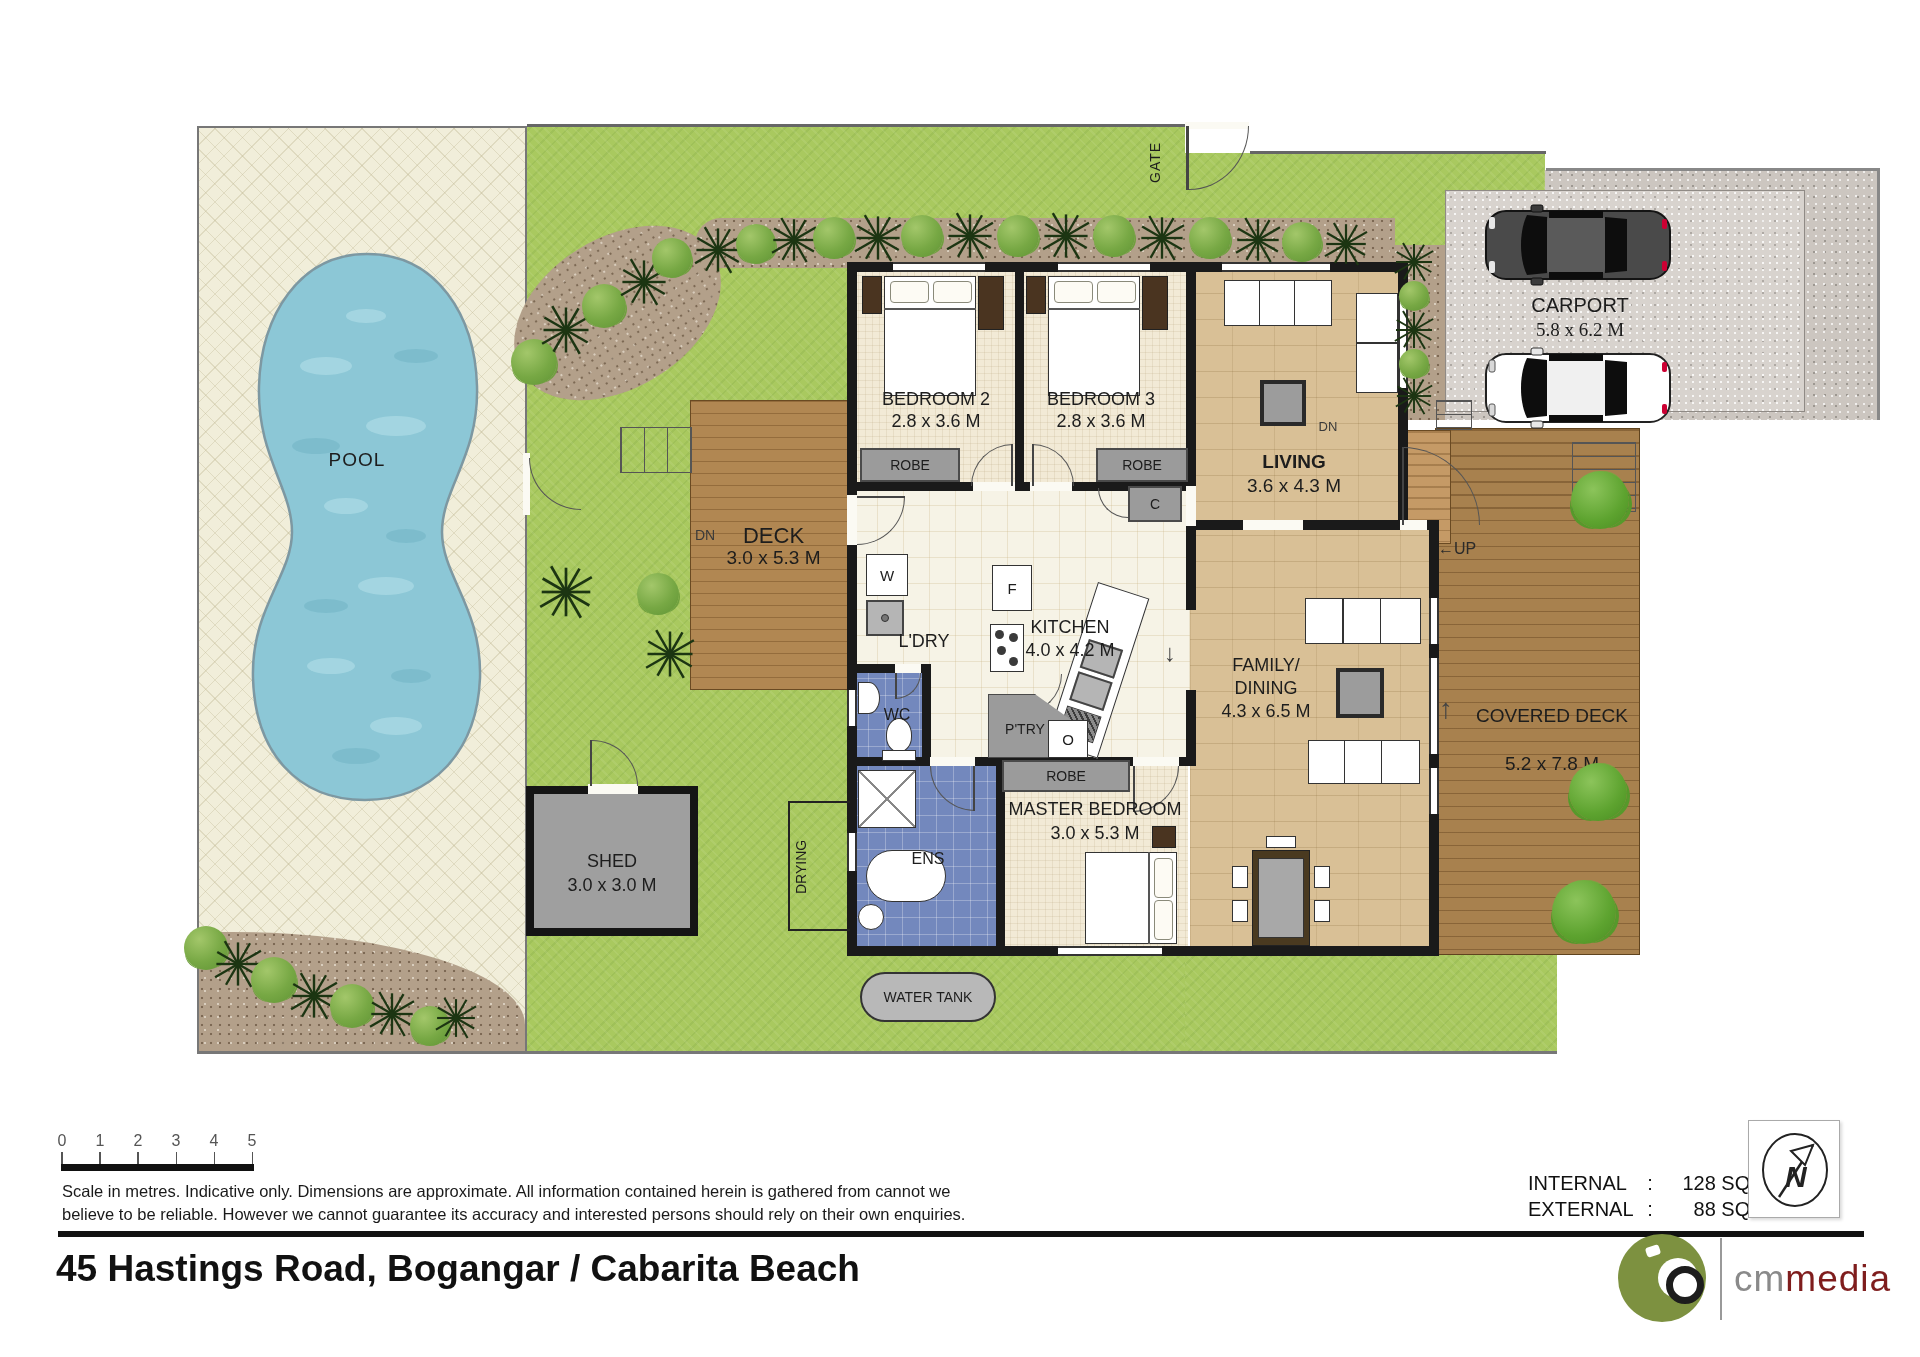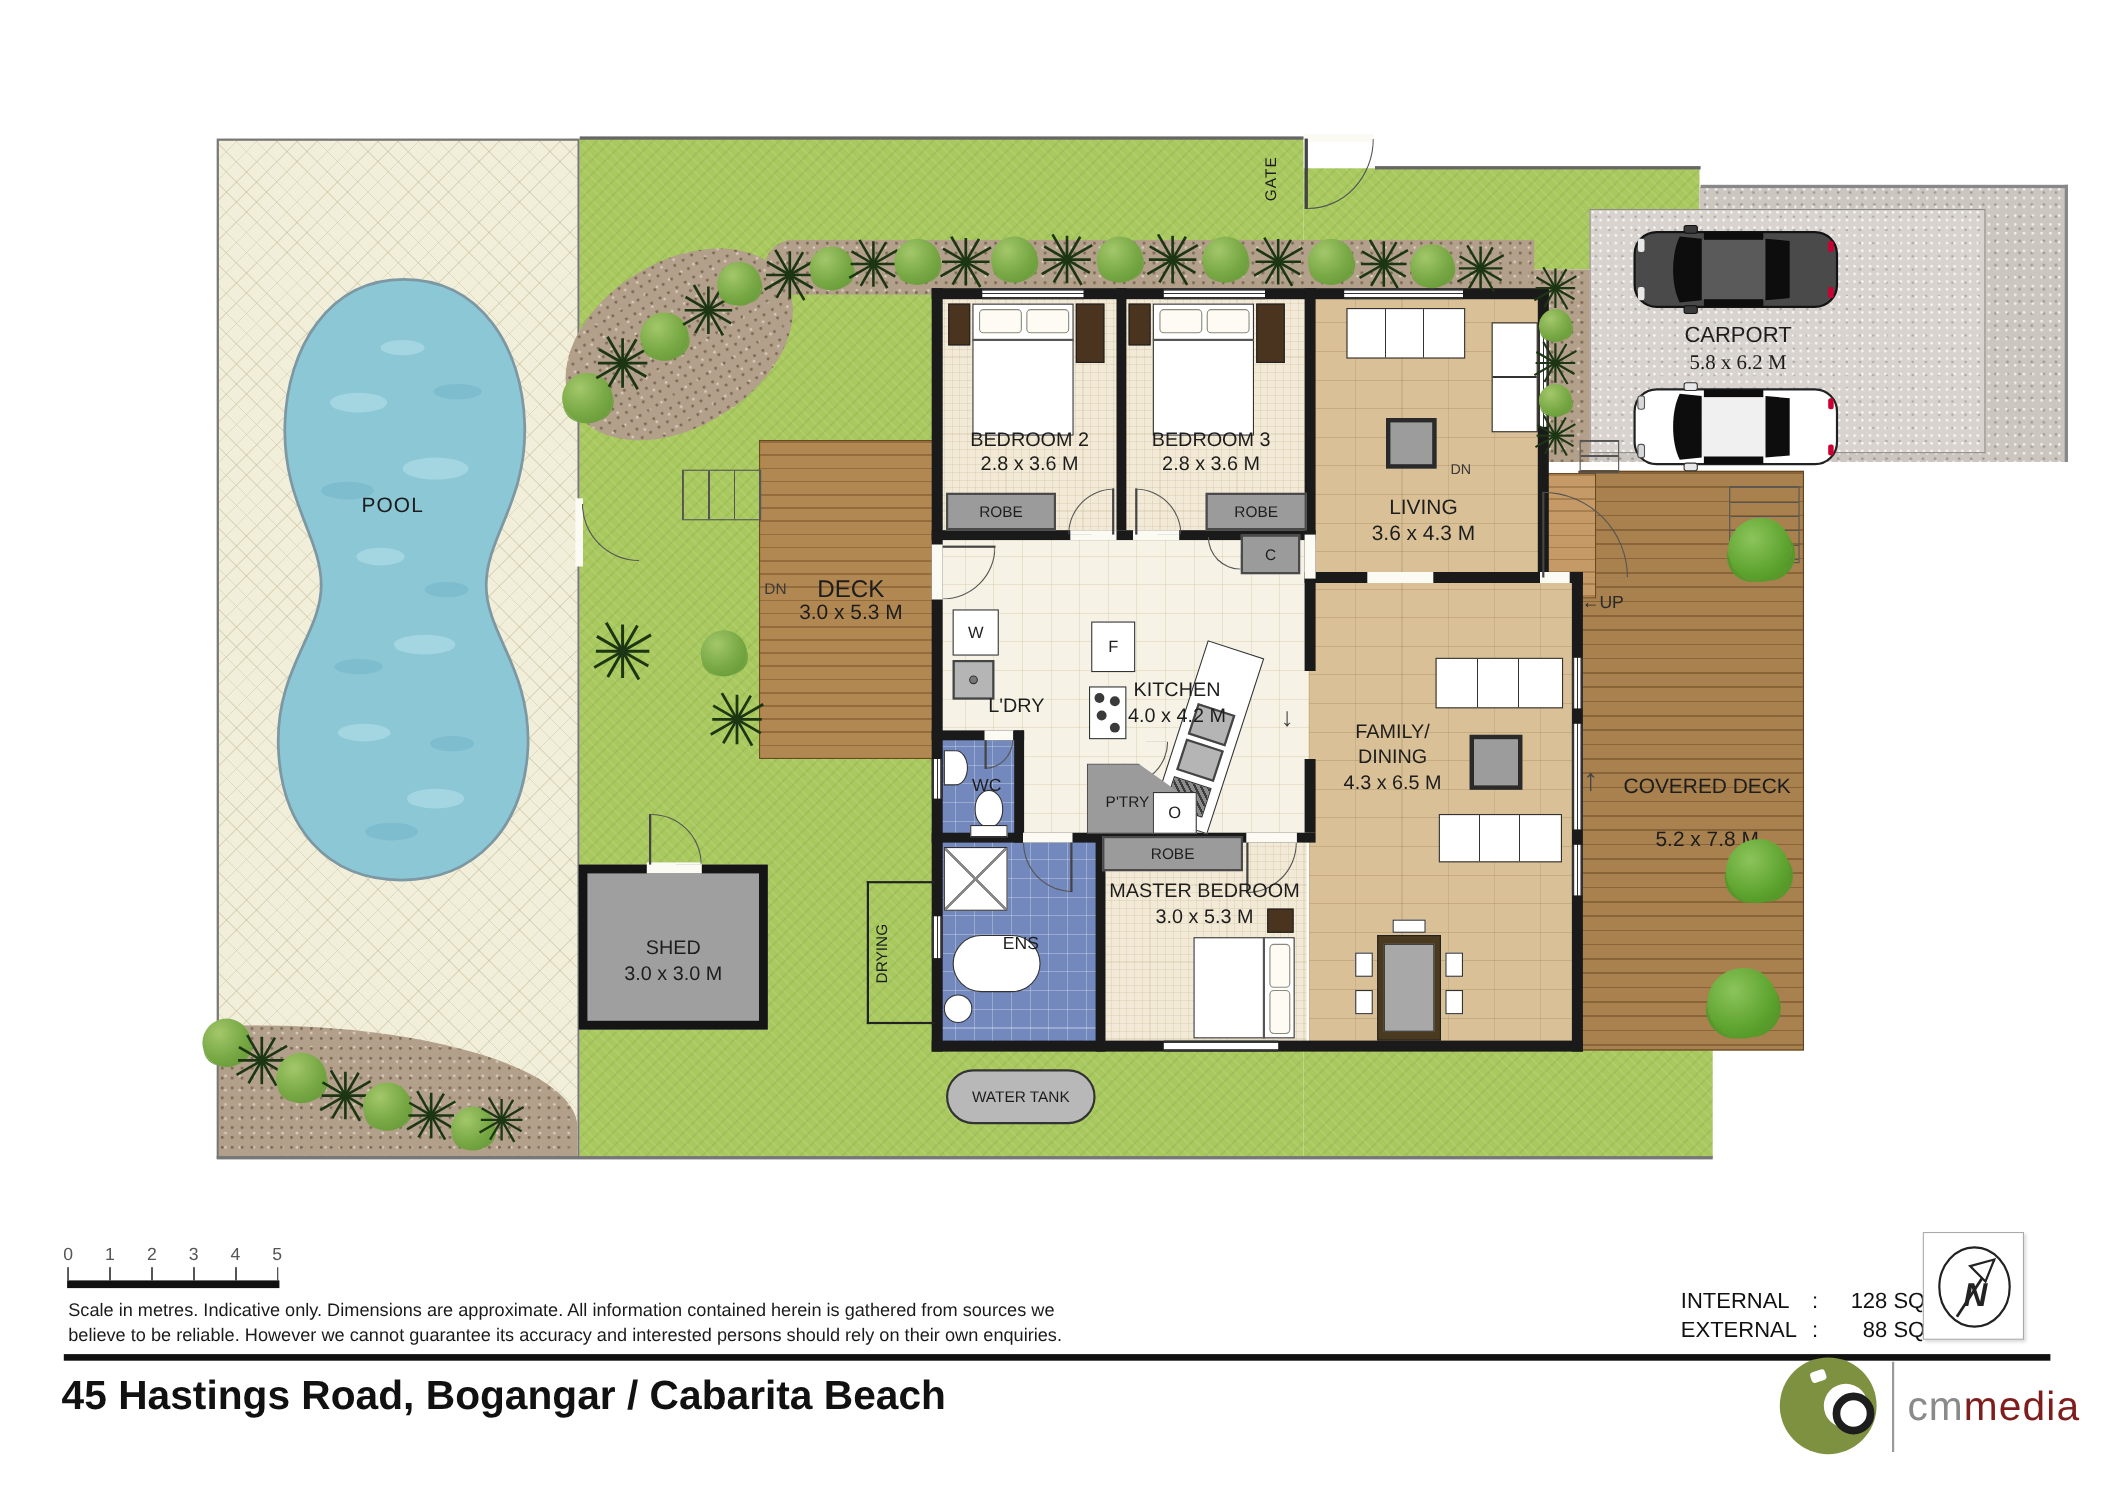--- a/index.html
+++ b/index.html
@@ -309,21 +309,21 @@
     <rect x="6" y="14" width="6" height="12" rx="2" fill="#d8d8d8" stroke="#555"></rect>
     <rect x="6" y="58" width="6" height="12" rx="2" fill="#d8d8d8" stroke="#555"></rect>
     <rect x="179" y="16" width="5" height="10" rx="2" fill="#c03"></rect>
     <rect x="179" y="58" width="5" height="10" rx="2" fill="#c03"></rect>
   </svg>
 
   <div class="lbl" style="left:857px;top:390px;width:158px;font-size:18px;">BEDROOM 2</div>
   <div class="lbl" style="left:857px;top:412px;width:158px;font-size:18px;">2.8 x 3.6 M</div>
   <div class="lbl" style="left:1021px;top:390px;width:160px;font-size:18px;">BEDROOM 3</div>
   <div class="lbl" style="left:1021px;top:412px;width:160px;font-size:18px;">2.8 x 3.6 M</div>
-  <div class="lbl" style="left:1192px;top:452px;width:204px;font-size:19px;">LIVING</div>
+  <div class="lbl" style="left:1192px;top:452px;width:204px;font-size:19px;font-weight:bold;">LIVING</div>
   <div class="lbl" style="left:1192px;top:476px;width:204px;font-size:19px;">3.6 x 4.3 M</div>
   <div class="lbl" style="left:978px;top:618px;width:184px;font-size:18px;">KITCHEN</div>
   <div class="lbl" style="left:978px;top:641px;width:184px;font-size:18px;">4.0 x 4.2 M</div>
   <div class="lbl" style="left:868px;top:632px;width:112px;font-size:18px;">L'DRY</div>
   <div class="lbl" style="left:869px;top:706px;width:56px;font-size:16px;">WC</div>
   <div class="lbl" style="left:896px;top:850px;width:64px;font-size:16px;">ENS</div>
   <div class="lbl" style="left:985px;top:800px;width:220px;font-size:18px;">MASTER BEDROOM</div>
   <div class="lbl" style="left:985px;top:824px;width:220px;font-size:18px;">3.0 x 5.3 M</div>
   <div class="lbl" style="left:1192px;top:656px;width:148px;font-size:18px;">FAMILY/</div>
   <div class="lbl" style="left:1192px;top:679px;width:148px;font-size:18px;">DINING</div>
@@ -647,21 +647,21 @@
     <span class="lbl" style="left:0px;top:0;width:12px;font-size:16px;color:#555;">0</span>
     <span class="lbl" style="left:38px;top:0;width:12px;font-size:16px;color:#555;">1</span>
     <span class="lbl" style="left:76px;top:0;width:12px;font-size:16px;color:#555;">2</span>
     <span class="lbl" style="left:114px;top:0;width:12px;font-size:16px;color:#555;">3</span>
     <span class="lbl" style="left:152px;top:0;width:12px;font-size:16px;color:#555;">4</span>
     <span class="lbl" style="left:190px;top:0;width:12px;font-size:16px;color:#555;">5</span>
     <div class="abs" style="left:5px;top:20px;width:192px;height:12px;
          background-image:repeating-linear-gradient(90deg,#555 0 1.5px,transparent 1.5px 38.2px);"></div>
     <div class="abs" style="left:5px;top:32px;width:193px;height:7px;background:#111;"></div>
   </div>
-  <div class="abs" style="left:62px;top:1182px;font-size:16.5px;color:#1a1a1a;">Scale in metres.  Indicative only.  Dimensions are approximate.  All information contained herein is gathered from sources we</div>
+  <div class="abs" style="left:62px;top:1182px;font-size:16.5px;color:#1a1a1a;">Scale in metres.  Indicative only.  Dimensions are approximate.  All information contained herein is gathered from cannot we</div>
   <div class="abs" style="left:62px;top:1205px;font-size:16.5px;color:#1a1a1a;">believe to be reliable.  However we cannot guarantee its accuracy and interested persons should rely on their own enquiries.</div>
   <div class="abs" style="left:58px;top:1231px;width:1806px;height:6px;background:#111;"></div>
   <div class="abs" style="left:56px;top:1248px;font-size:37px;font-weight:700;color:#111;">45 Hastings Road, Bogangar / Cabarita Beach</div>
 
   <div class="abs" style="left:1528px;top:1172px;width:250px;height:24px;display:flex;font-size:20px;color:#111;">
     <span style="width:110px;">INTERNAL</span>
     <span style="width:24px;text-align:center;">:</span>
     <span style="flex:1;text-align:right;">128 SQ.M.</span>
   </div>
   <div class="abs" style="left:1528px;top:1198px;width:250px;height:24px;display:flex;font-size:20px;color:#111;">

